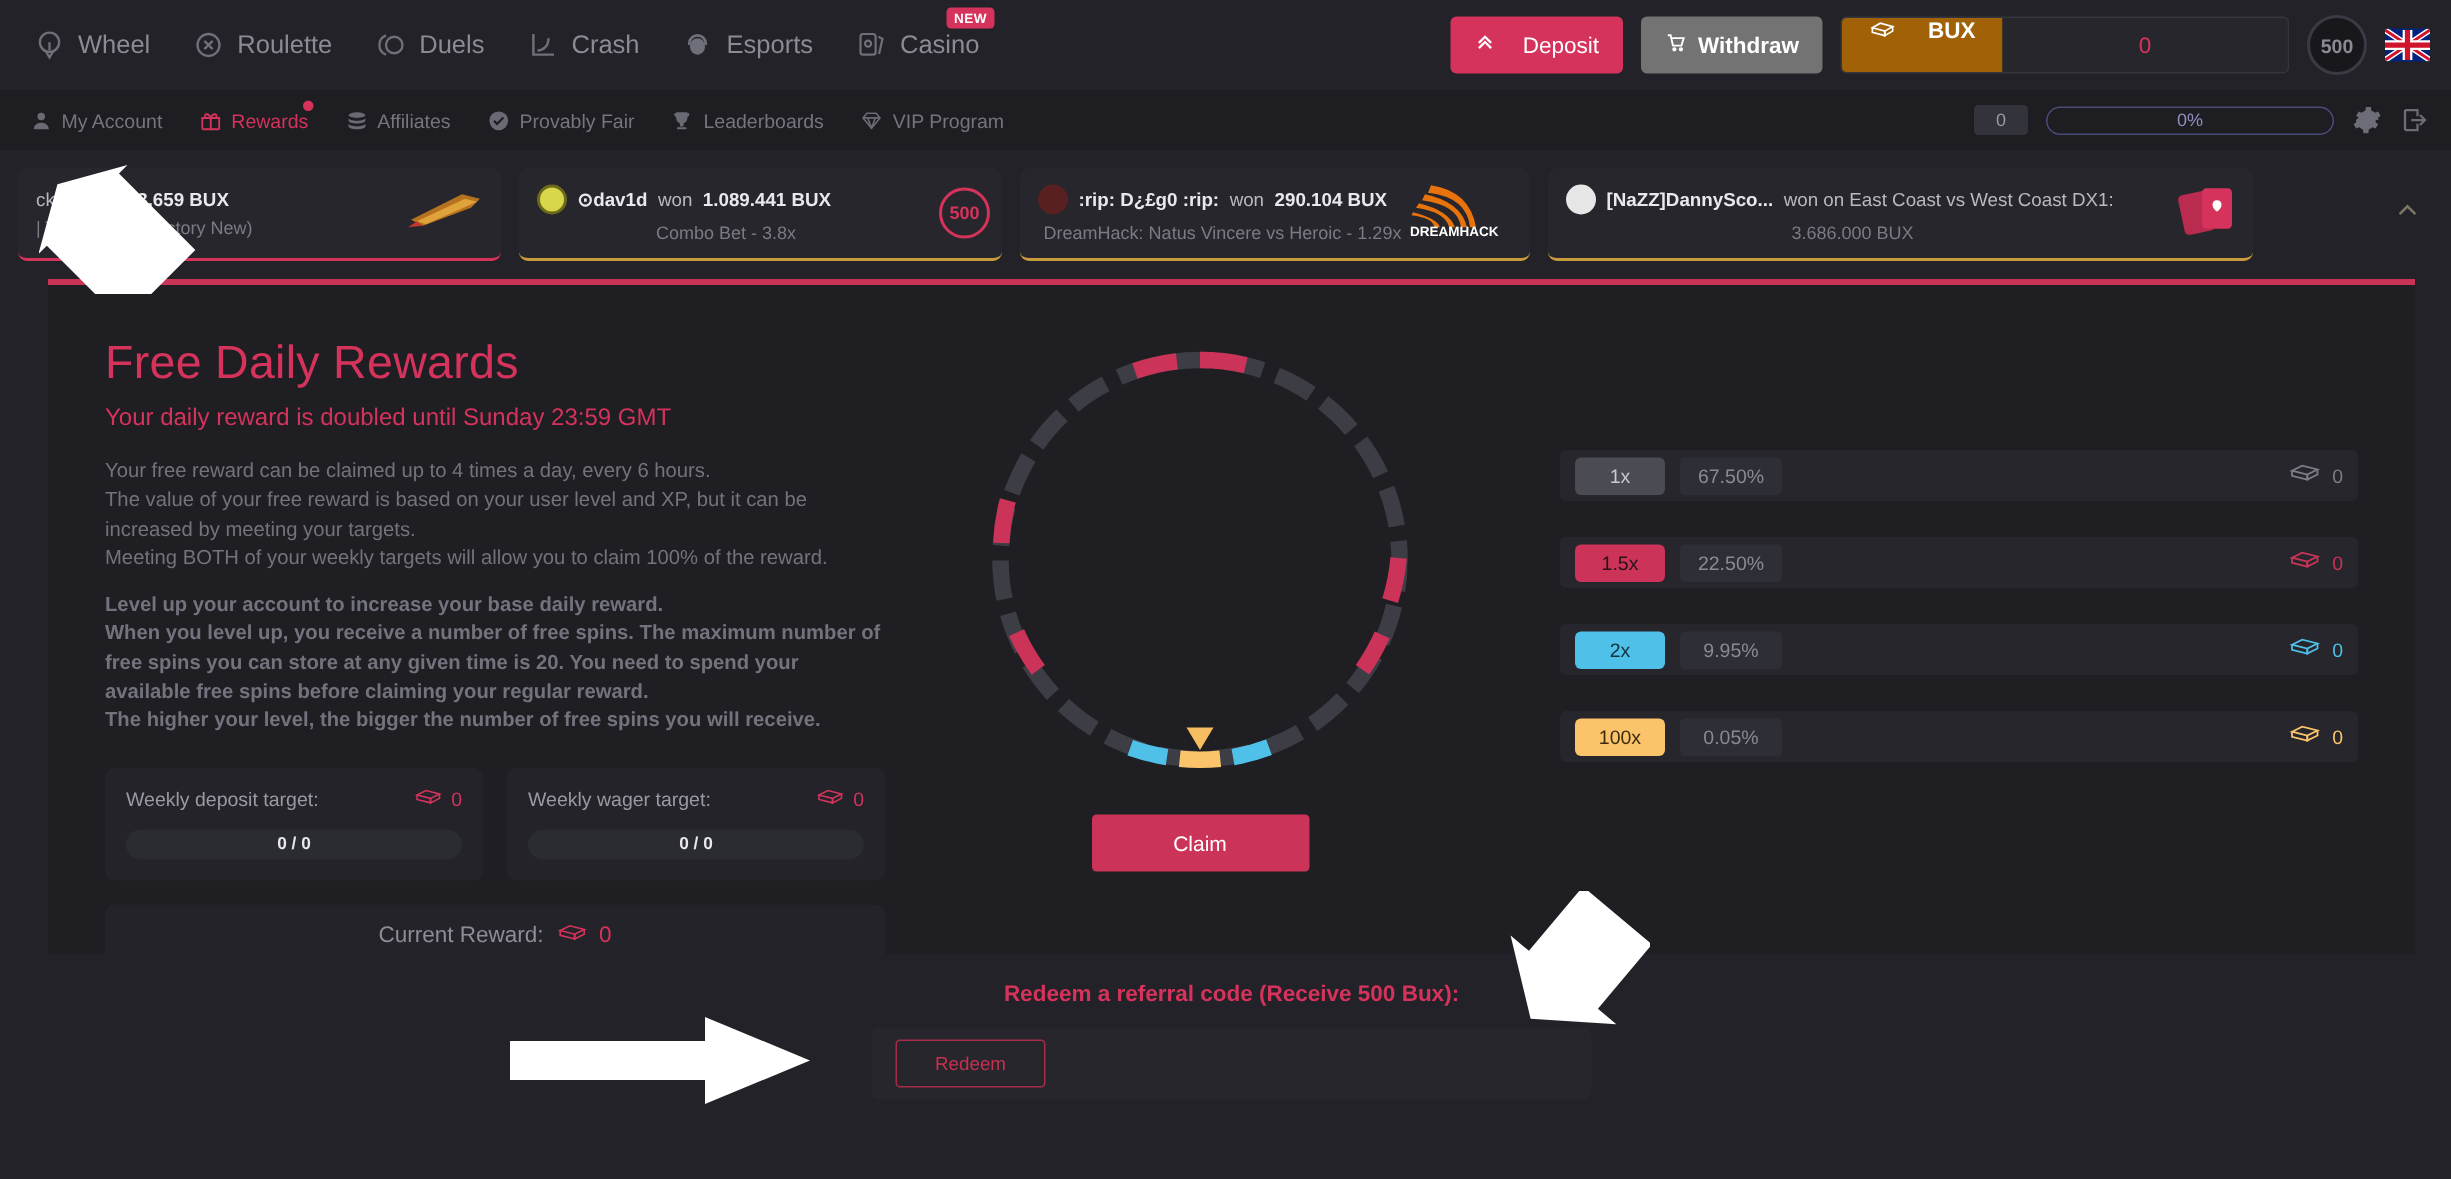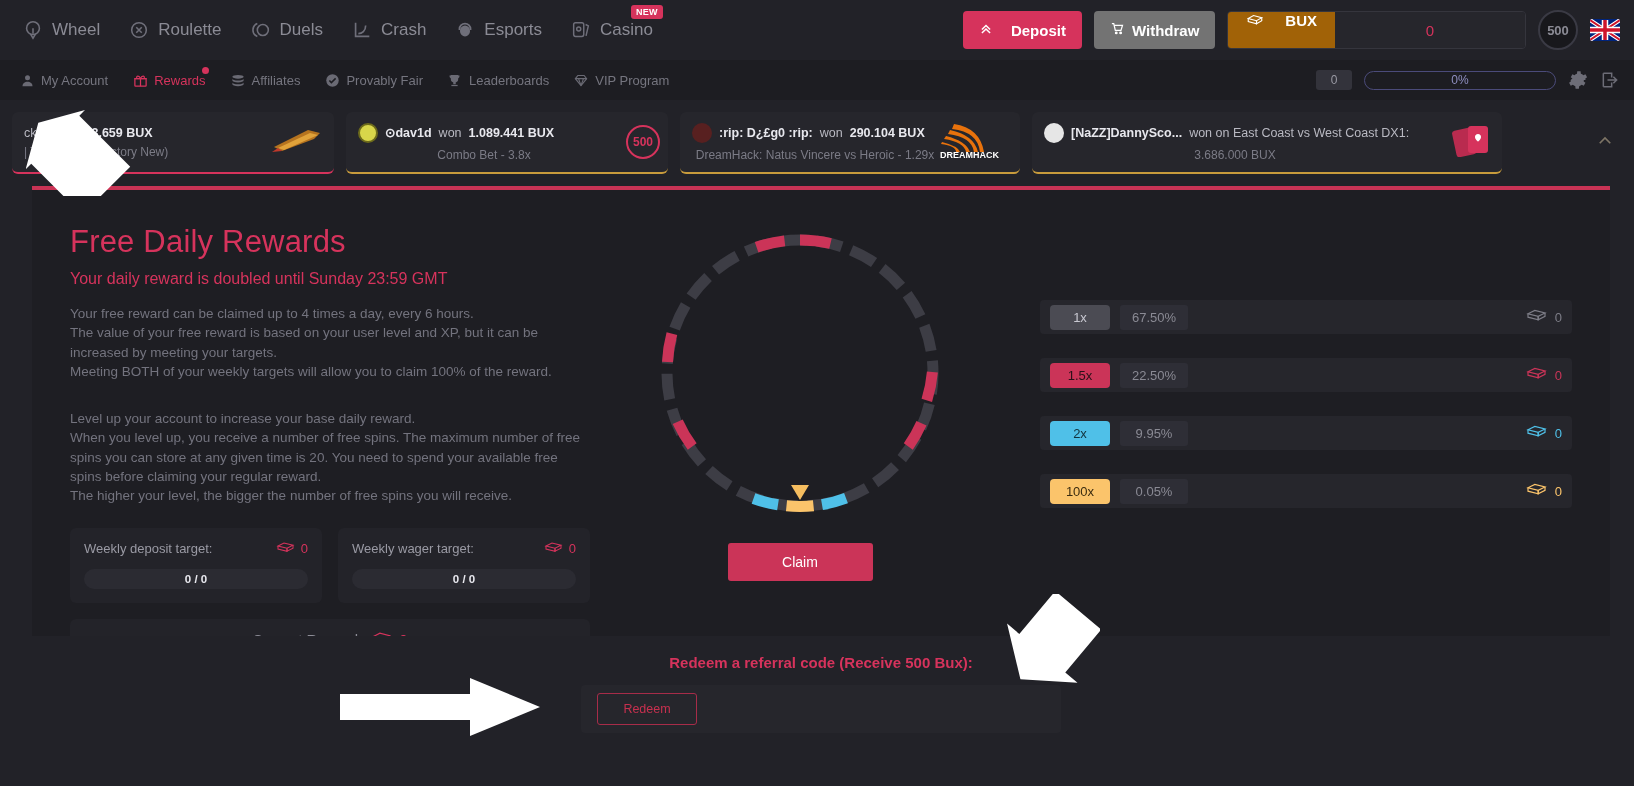--- a/index.html
+++ b/index.html
@@ -26,21 +26,21 @@
   .gamelink .ic { width: 22px; height: 22px; display: inline-flex; align-items: center; justify-content: center; color: #6f6f7a; }
   .badge-new {
     position: absolute; top: -6px; right: 2px;
     background: #d6335c; color: #fff; font-size: 9px; font-weight: bold;
     padding: 2px 5px; border-radius: 3px; letter-spacing: .3px;
   }
 
   .topright { margin-left: auto; display: flex; align-items: center; gap: 12px; padding-right: 14px; }
   .btn-deposit {
     background: #d6335c; color: #fff; border: none; border-radius: 4px;
-    height: 38px; padding: 0 16px; font-size: 15px; font-weight: bold;
+    height: 38px; padding: 0 16px; font-size: 15px; font-weight: normal;
     display: flex; align-items: center; gap: 18px; cursor: pointer;
   }
   .btn-withdraw {
     background: #737373; color: #fff; border: none; border-radius: 4px;
     height: 38px; padding: 16px 16px; font-size: 15px; font-weight: bold;
     display: flex; align-items: center; gap: 7px; cursor: pointer;
   }
   .balance-wrap { display: flex; align-items: stretch; height: 38px; border-radius: 4px; overflow: hidden; border: 1px solid #35353d; }
   .bal-left {
     background: #a16207; color: #fff; font-size: 15px; font-weight: bold;
@@ -114,21 +114,21 @@
   
   .panel {
     position: absolute; left: 32px; top: 186px; width: 1578px; height: 450px;
     background: #1e1e23; border-top: 4px solid #c93355;
   }
   .panel-inner { display: flex; padding: 34px 38px 0 38px; }
   .leftcol { width: 520px; }
   .h1 { color: #d6335c; font-size: 31px; font-weight: normal; letter-spacing: .2px; }
   .h2 { color: #d6335c; font-size: 16px; margin-top: 10px; }
   .para { color: #73737e; font-size: 13.5px; line-height: 19.3px; margin-top: 16px; }
-  .para.p2 { margin-top: 28px; }
+  .para.p2 { margin-top: 12px; font-weight: bold; }
 
   .targets { display: flex; gap: 16px; margin-top: 22px; }
   .target {
     flex: 1; background: #232329; border-radius: 6px; padding: 12px 14px 14px 14px;
   }
   .target-head { display: flex; align-items: center; font-size: 13px; color: #9a9aa4; }
   .target-head .val { margin-left: auto; display: flex; align-items: center; gap: 6px; color: #d6335c; font-size: 13px; }
   .target-bar {
     margin-top: 11px; height: 20px; background: #2b2b32; border-radius: 10px;
     display: flex; align-items: center; justify-content: center;

